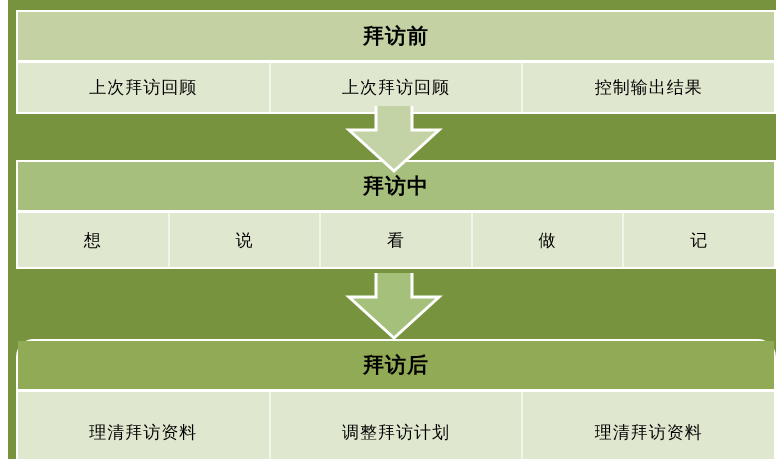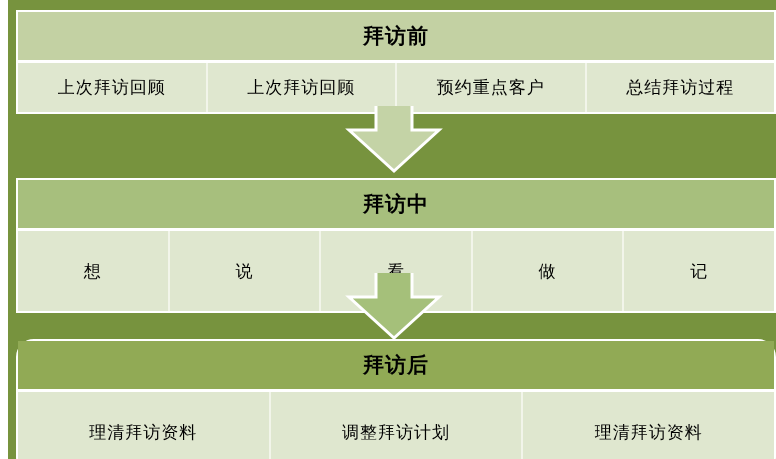--- a/index.html
+++ b/index.html
@@ -20,21 +20,21 @@
     position: absolute;
     left: 8px;
     width: 760px;
     border: 2px solid #ffffff;
     box-sizing: border-box;
     display: flex;
     flex-direction: column;
     z-index: 1;
   }
   .stage-1 { top: 10px;  height: 104px; }
-  .stage-2 { top: 178px; height: 135px; }
+  .stage-2 { top: 160px; height: 109px; }
   .stage-3 { top: 339px; height: 136px; border-radius: 18px; }
 
   .stage-header {
     height: 48px;
     flex: 0 0 48px;
     border-bottom: 3px solid #ffffff;
     display: flex;
     align-items: center;
     justify-content: center;
     font-size: 21px;
@@ -87,22 +87,21 @@
 </head>
 <body>
 
 <div class="canvas">
 
   <div class="stage stage-1">
     <div class="stage-header">拜访前</div>
     <div class="stage-items">
       <div class="stage-item">上次拜访回顾</div>
       <div class="stage-item">上次拜访回顾</div>
-      <div class="stage-item">预约重点客户</div>
-      <div class="stage-item">总结拜访过程</div>
+      <div class="stage-item">控制输出结果</div>
     </div>
   </div>
 
   <svg class="arrow arrow-1" viewBox="0 0 100 66" preserveAspectRatio="none">
     <path d="M32,0 L32,24 L5,24 L50,65 L95,24 L68,24 L68,0"></path>
   </svg>
 
   <div class="stage stage-2">
     <div class="stage-header">拜访中</div>
     <div class="stage-items">

